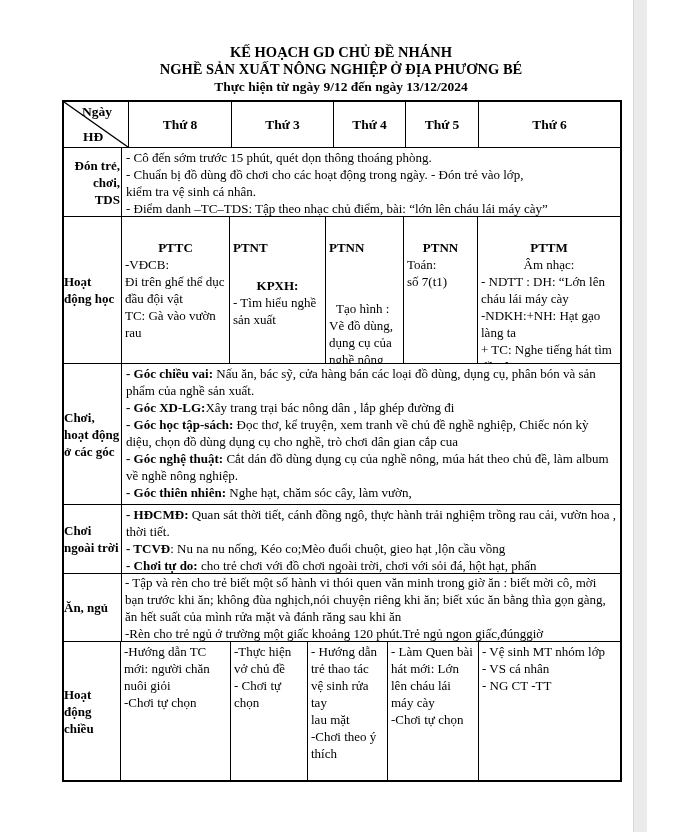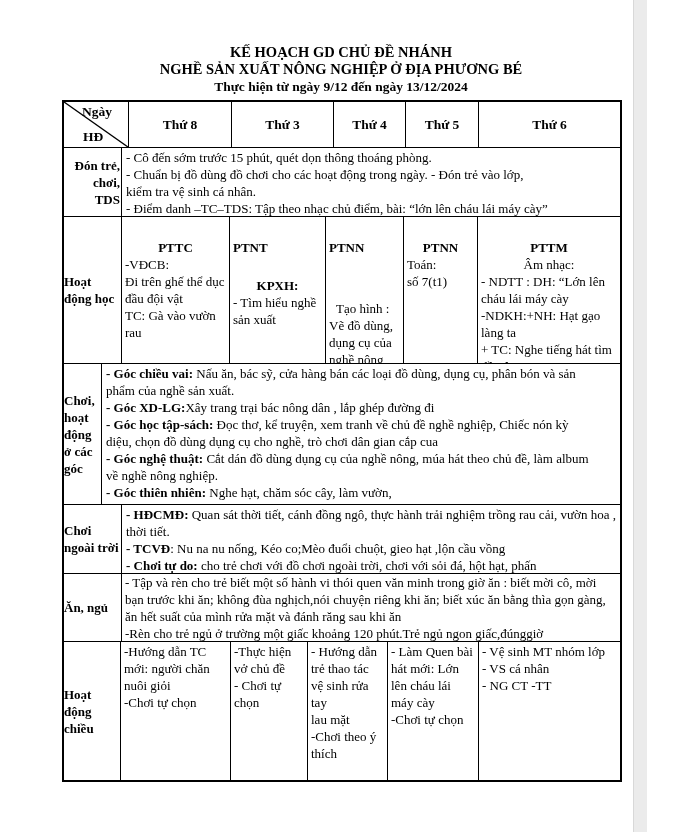--- a/index.html
+++ b/index.html
@@ -95,21 +95,21 @@
     <div class="cell" style="width:142px">
       <div class="c b">PTTM</div>
       <div class="c">Âm nhạc:</div>
       <div>- NDTT : DH: “Lớn lên cháu lái máy cày</div>
       <div>-NDKH:+NH: Hạt gạo làng ta</div>
       <div>+ TC: Nghe tiếng hát tìm đồ vật</div>
     </div>
   </div>
 
   <div class="row" style="height:141px">
-    <div class="cell lab" style="width:38px">Chơi, hoạt động ở các góc</div>
+    <div class="cell lab" style="width:58px">Chơi, hoạt động ở các góc</div>
     <div class="cell body-cell" style="width:498px">
       <div><span class="b">- Góc chiều vai:</span><span> Nấu ăn, bác sỹ, cửa hàng bán các loại đồ dùng, dụng cụ, phân bón và sản phẩm của nghề sản xuất.</span></div>
       <div><span class="b">- Góc XD-LG:</span><span>Xây trang trại bác nông dân , lắp ghép đường đi</span></div>
       <div><span class="b"> - Góc học tập-sách:</span><span> Đọc thơ, kể truyện, xem tranh về chủ đề nghề nghiệp, Chiếc nón kỳ diệu, chọn đồ dùng dụng cụ cho nghề, trò chơi dân gian cắp cua</span></div>
       <div><span class="b">- Góc nghệ thuật:</span><span> Cắt dán đồ dùng dụng cụ của nghề nông, múa hát theo chủ đề, làm album về nghề nông nghiệp.</span></div>
       <div><span class="b">- Góc thiên nhiên:</span><span> Nghe hạt, chăm sóc cây, làm vườn,</span></div>
     </div>
   </div>
 
   <div class="row" style="height:69px">

